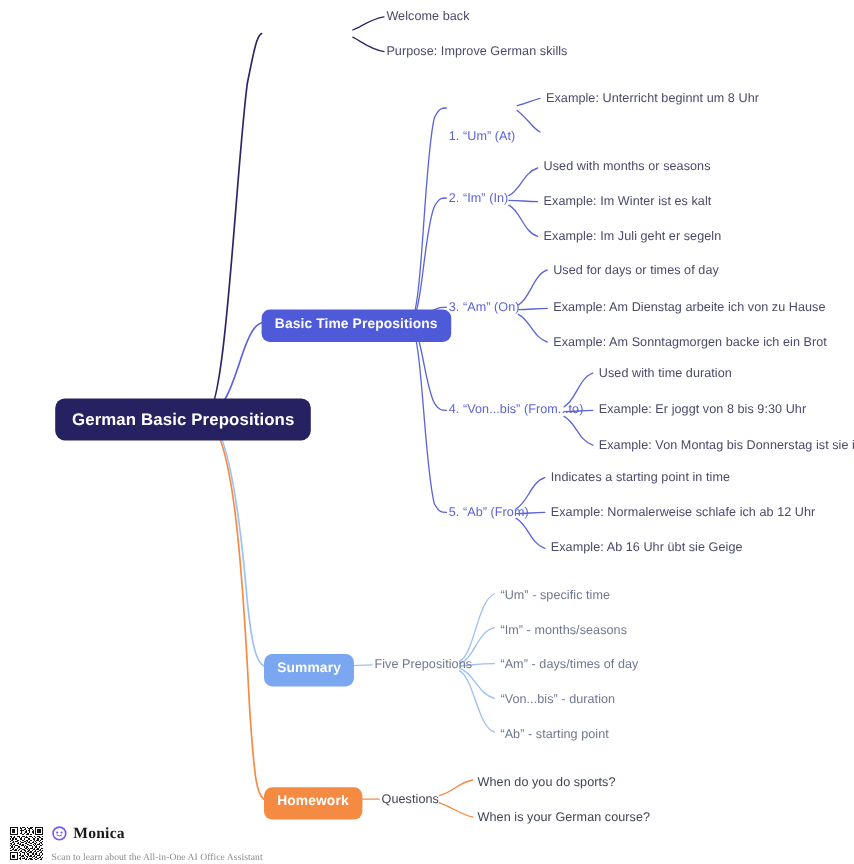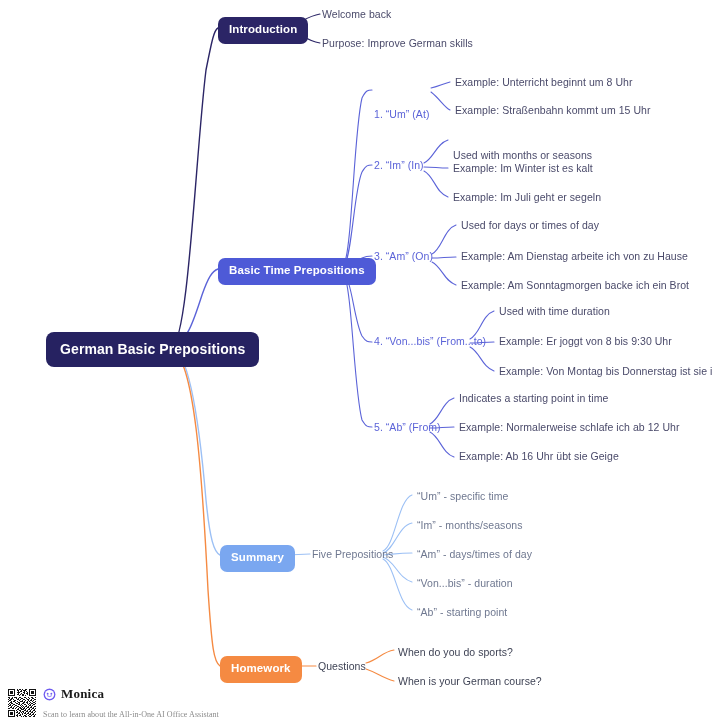--- a/index.html
+++ b/index.html
@@ -119,32 +119,30 @@
 
       <path d="M288,666 C300,666 306,666 316,666" stroke="#f58a42" stroke-width="1.1"></path>
 
       <path d="M366,663 C378,660 382,652 394,650" stroke="#f58a42" stroke-width="1.1"></path>
       <path d="M366,669 C378,673 382,678 394,681" stroke="#f58a42" stroke-width="1.1"></path>
     </g>
   </svg>
 
   <div class="node pill root" style="left:6px;top:332px;background:#262261;margin-left:40px;">German Basic Prepositions</div>
 
-  <div class="node pill" style="left:218px;top:17px;background:#2b2566;">Introduction</div>
   <div class="node txt lvl2" style="left:322px;top:9px;color:#4a4a6a;">Welcome back</div>
   <div class="node txt lvl2" style="left:322px;top:38px;color:#4a4a6a;">Purpose: Improve German skills</div>
 
   <div class="node pill" style="left:218px;top:258px;background:#4e5ad7;">Basic Time Prepositions</div>
 
   <div class="node txt lvl2" style="left:374px;top:85px;color:#5b63d8;margin-top:24px;">1. “Um” (At)</div>
   <div class="node txt leaf" style="left:455px;top:77px;color:#4a4a6a;">Example: Unterricht beginnt um 8 Uhr</div>
-  <div class="node txt leaf" style="left:455px;top:105px;color:#4a4a6a;">Example: Straßenbahn kommt um 15 Uhr</div>
 
   <div class="node txt lvl2" style="left:374px;top:160px;color:#5b63d8;">2. “Im” (In)</div>
-  <div class="node txt leaf" style="left:453px;top:134px;color:#4a4a6a;margin-top:16px;">Used with months or seasons</div>
+  <div class="node txt leaf" style="left:453px;top:134px;color:#4a4a6a;">Used with months or seasons</div>
   <div class="node txt leaf" style="left:453px;top:163px;color:#4a4a6a;">Example: Im Winter ist es kalt</div>
   <div class="node txt leaf" style="left:453px;top:192px;color:#4a4a6a;">Example: Im Juli geht er segeln</div>
 
   <div class="node txt lvl2" style="left:374px;top:251px;color:#5b63d8;">3. “Am” (On)</div>
   <div class="node txt leaf" style="left:461px;top:220px;color:#4a4a6a;">Used for days or times of day</div>
   <div class="node txt leaf" style="left:461px;top:251px;color:#4a4a6a;">Example: Am Dienstag arbeite ich von zu Hause</div>
   <div class="node txt leaf" style="left:461px;top:280px;color:#4a4a6a;">Example: Am Sonntagmorgen backe ich ein Brot</div>
 
   <div class="node txt lvl2" style="left:374px;top:336px;color:#5b63d8;">4. “Von...bis” (From...to)</div>
   <div class="node txt leaf" style="left:499px;top:306px;color:#4a4a6a;">Used with time duration</div>

